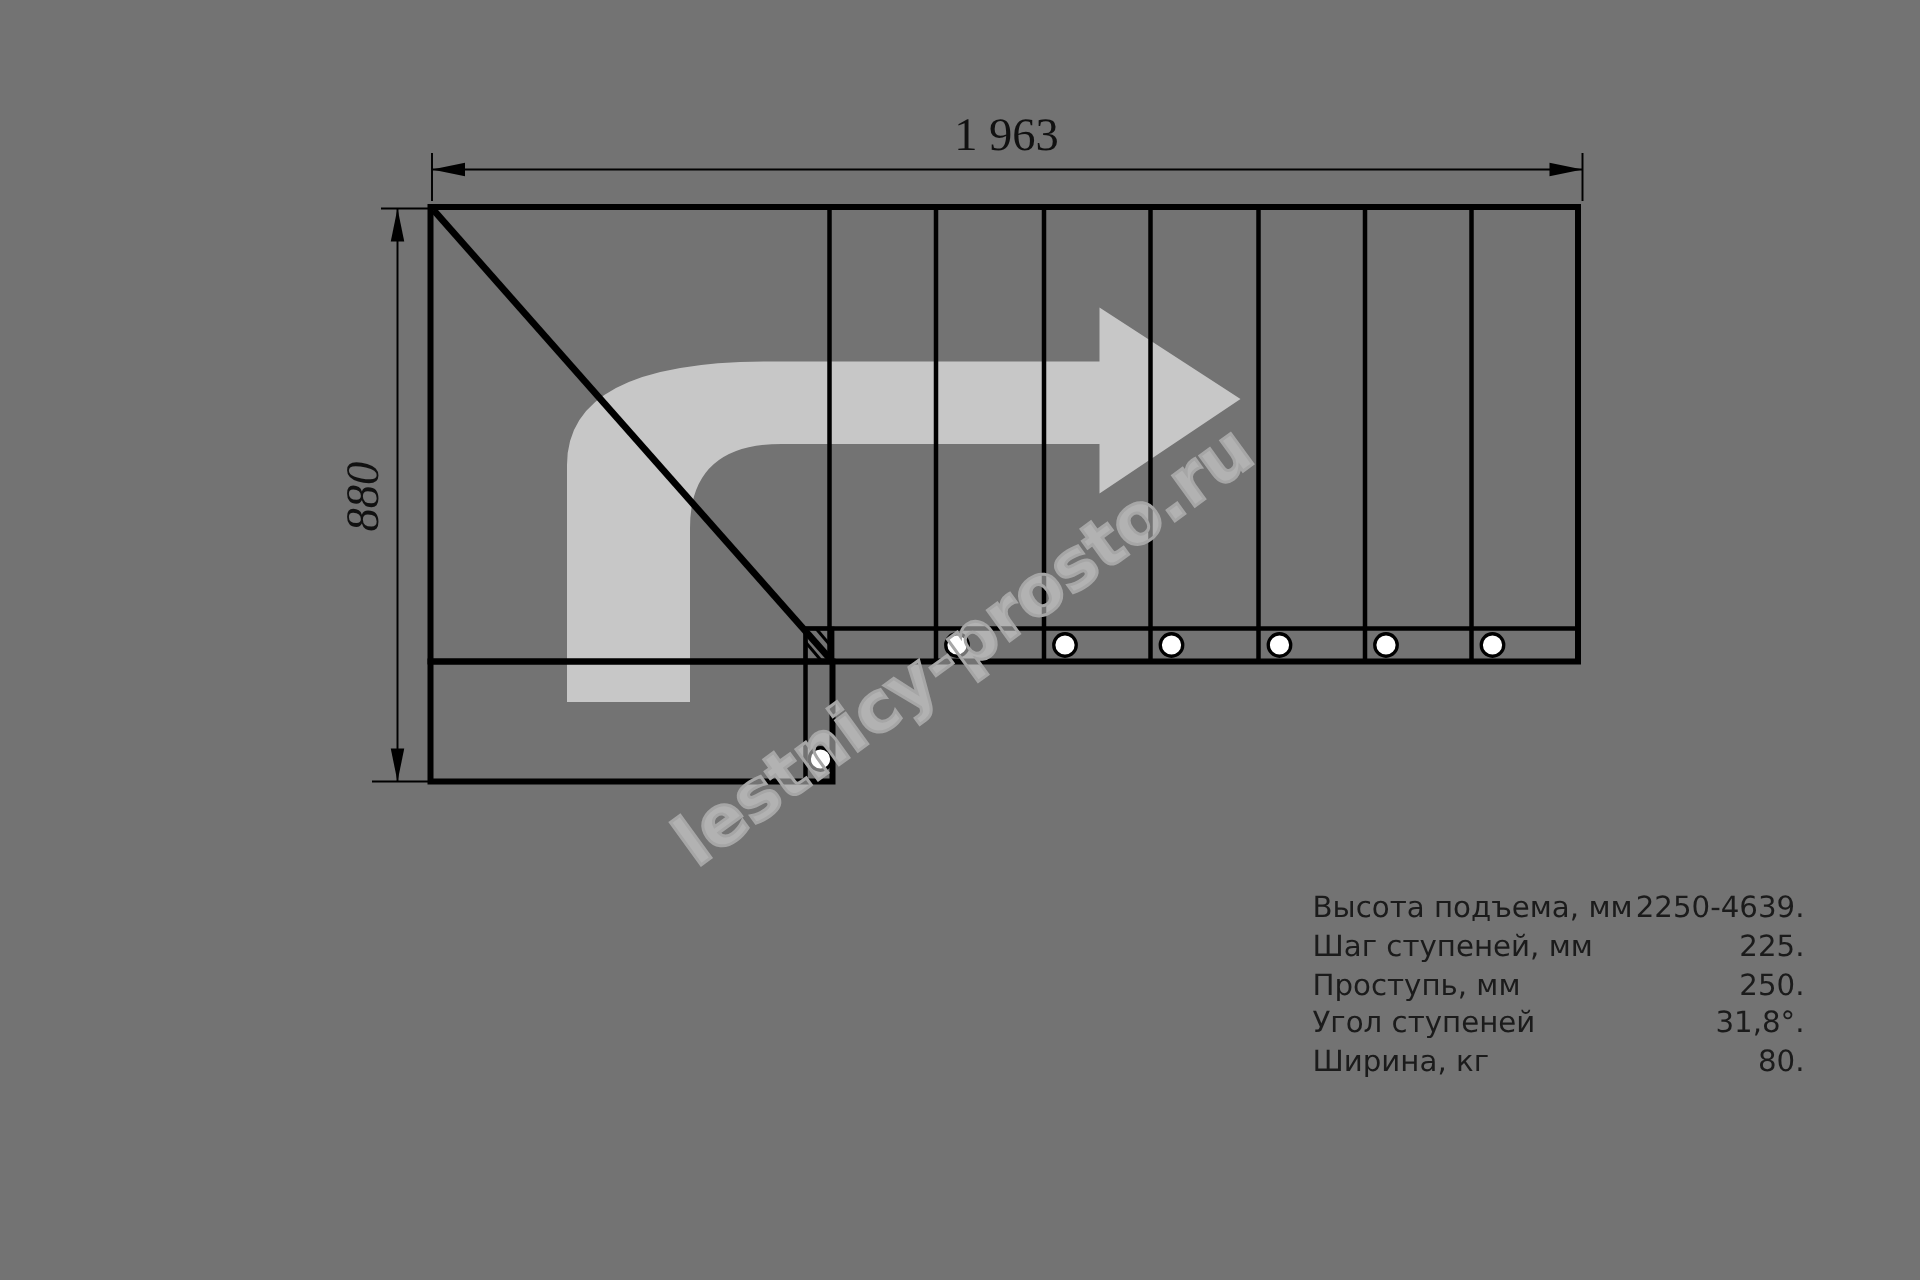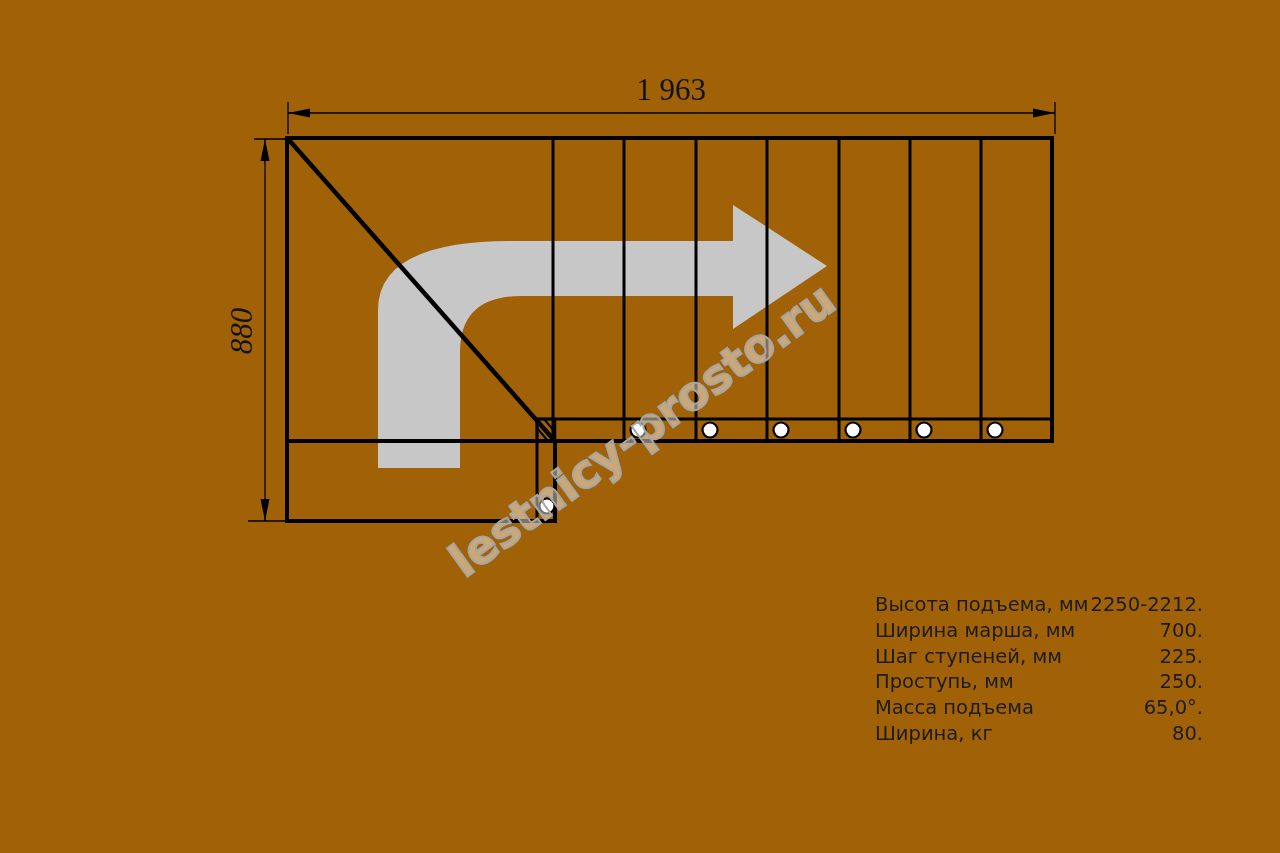--- a/index.html
+++ b/index.html
@@ -1,19 +1,19 @@
 <!DOCTYPE html>
 <html><head>
 <meta charset="utf-8">
 <style>
   html,body{margin:0;padding:0;background:#ffffff;}
   .canvas{
     position:relative;
     width:1280px;height:853px;
-    background:#a16207;
+    background:#737373;
     overflow:hidden;
     font-family:"DejaVu Sans",sans-serif;
   }
   .drawing-svg{position:absolute;left:0;top:0;z-index:1;}
   .dim-label{
     position:absolute;
     font-family:"Liberation Serif","DejaVu Serif",serif;
     font-size:31px;
     color:#111;
     white-space:nowrap;
@@ -135,37 +135,33 @@
   </svg>
 
   <div class="dim-label top">1 963</div>
   <div class="dim-label left">880</div>
 
   <div class="watermark">lestnicy-prosto.ru</div>
 
   <div class="spec-table">
     <div class="spec-row">
       <span class="lbl">Высота подъема, мм</span>
-      <span class="val">2250-2212.</span>
-    </div>
-    <div class="spec-row">
-      <span class="lbl">Ширина марша, мм</span>
-      <span class="val">700.</span>
+      <span class="val">2250-4639.</span>
     </div>
     <div class="spec-row">
       <span class="lbl">Шаг ступеней, мм</span>
       <span class="val">225.</span>
     </div>
     <div class="spec-row">
       <span class="lbl">Проступь, мм</span>
       <span class="val">250.</span>
     </div>
     <div class="spec-row">
-      <span class="lbl">Масса подъема</span>
-      <span class="val">65,0°.</span>
+      <span class="lbl">Угол ступеней</span>
+      <span class="val">31,8°.</span>
     </div>
     <div class="spec-row">
       <span class="lbl">Ширина, кг</span>
       <span class="val">80.</span>
     </div>
   </div>
 
 </div>
 
 </body></html>

